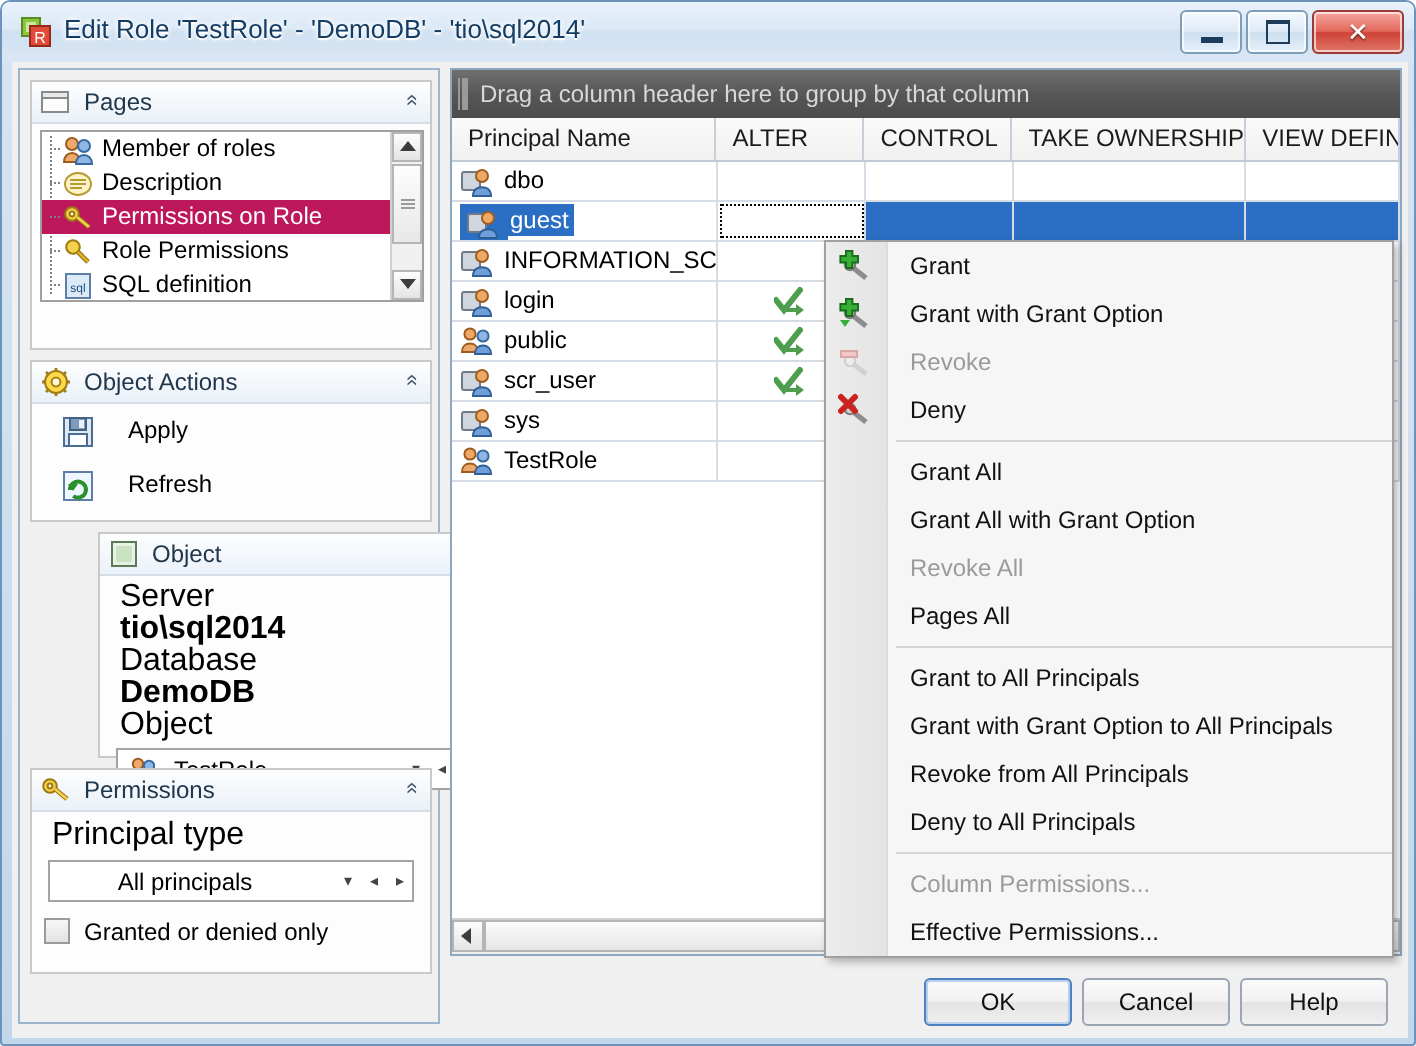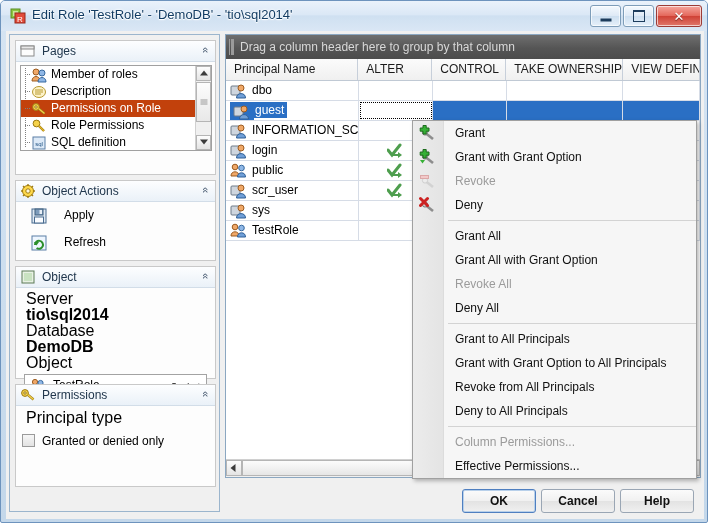--- a/index.html
+++ b/index.html
@@ -65,21 +65,21 @@
   .grp-head .ghtext{position:absolute;left:26px;top:3px;font-size:12px;color:#21374d;}
   .grp-head .chev{position:absolute;right:6px;top:3px;font-size:11px;color:#41546b;}
 
   
   .tree{
     position:absolute;left:4px;top:24px;width:192px;height:86px;
     background:#fff;border:1px solid #a0a0a0;box-sizing:border-box;overflow:hidden;
   }
   .tnode{position:relative;height:17px;line-height:17px;padding-left:30px;font-size:12px;white-space:nowrap;}
   .tnode .ti{position:absolute;left:10px;top:1px;width:16px;height:16px;}
-  .tnode.sel{background:#c2410c;color:#fff;}
+  .tnode.sel{background:#be185d;color:#fff;}
   .tdots{position:absolute;left:4px;top:0;width:1px;height:100%;
          background-image:linear-gradient(#808080 50%,transparent 0);background-size:1px 2px;}
   .tdash{position:absolute;left:4px;top:8px;width:6px;height:1px;
          background-image:linear-gradient(90deg,#808080 50%,transparent 0);background-size:2px 1px;}
   .tree-sb{position:absolute;right:0;top:0;width:15px;height:100%;background:#f0f0f0;border-left:1px solid #d0d0d0;}
   .sb-arrow{position:absolute;left:0;width:15px;height:15px;
     background:linear-gradient(180deg,#fdfdfd,#e4e4e4);border:1px solid #b5b5b5;box-sizing:border-box;}
   .sb-arrow.up{top:0;} .sb-arrow.dn{bottom:0;}
   .sb-arrow i{position:absolute;left:50%;top:50%;transform:translate(-50%,-50%);
     border-left:4px solid transparent;border-right:4px solid transparent;}
@@ -170,21 +170,21 @@
   .mi.dis{color:#9b9b9b;}
   .mi .mii{position:absolute;left:6px;top:3px;width:18px;height:18px;}
   .msep{height:1px;background:#d3d3d3;margin:3px 0 3px 35px;}
 
   
   .footer{position:absolute;left:0;bottom:0;right:0;height:38px;}
   .btn{
     position:absolute;top:8px;width:74px;height:24px;font-size:12px;
     border:1px solid #9aa6b4;border-radius:3px;box-sizing:border-box;
     background:linear-gradient(180deg,#fbfbfb 0%,#f1f1f1 48%,#e3e3e3 52%,#f0f0f0 100%);
-    display:flex;align-items:center;justify-content:center;color:#111;font-weight:bold;
+    display:flex;align-items:center;justify-content:center;color:#111;
   }
   .btn.def{border:1px solid #4f7fc0;box-shadow:0 0 0 1px #b8d0ea inset;}
 
   svg{display:block;}
 </style>
 </head>
 <body>
 
 <div id="app">
   <div class="win-frame">
@@ -339,21 +339,21 @@
                   <rect x="2" y="2" width="14" height="14" fill="#eef6ff" stroke="#5b7fa6"></rect>
                   <path d="M5 11a4 4 0 1 1 1.6 3" stroke="#2c8f2c" stroke-width="2" fill="none"></path>
                   <path d="M4 8l2.5 3.5L9 8z" fill="#2c8f2c"></path>
                 </svg>
               </span>
               <span class="al">Refresh</span>
             </div>
           </div>
         </div>
 
-        <div class="grp" style="top:231px;height:113px;">
+        <div class="grp" style="top:231px;height:113px;margin-left:34px;">
           <div class="grp-head">
             <span class="ghicon">
               <svg width="16" height="16" viewBox="0 0 16 16">
                 <rect x="2" y="2" width="12" height="12" fill="#e8f1e4" stroke="#5d7a57"></rect>
                 <rect x="4" y="4" width="8" height="8" fill="#c9e2c1"></rect>
               </svg>
             </span>
             <span class="ghtext">Object</span>
             <span class="chev" style="transform:rotate(90deg);display:inline-block;">«</span>
           </div>
@@ -390,20 +390,28 @@
                 <circle cx="5" cy="6" r="1.2" fill="#fffbe0" stroke="#9c7a14"></circle>
                 <path d="M7.5 7.5l6 5" stroke="#9c7a14" stroke-width="2.4" fill="none"></path>
                 <path d="M7.5 7.5l6 5" stroke="#f5d24a" stroke-width="1.2" fill="none"></path>
               </svg>
             </span>
             <span class="ghtext">Permissions</span>
             <span class="chev" style="transform:rotate(90deg);display:inline-block;">«</span>
           </div>
           <div style="position:absolute;top:25px;left:0;right:0;">
             <div class="obj-line">Principal type</div>
+            <div class="combo" style="margin:4px 8px 0 8px;">
+              <span class="cv mid">All principals</span>
+              <span class="cbtns">
+                <span>▾</span>
+                <span>◂</span>
+                <span>▸</span>
+              </span>
+            </div>
             <div class="chk-row" style="margin-top:6px;">
               <span class="chk-box"></span>
               <span>Granted or denied only</span>
             </div>
           </div>
         </div>
 
         <div class="splitter">
           <s></s>
             <s></s>
@@ -661,21 +669,21 @@
       <div class="mi">
         <span>Grant All</span>
       </div>
       <div class="mi">
         <span>Grant All with Grant Option</span>
       </div>
       <div class="mi dis">
         <span>Revoke All</span>
       </div>
       <div class="mi">
-        <span>Deny All</span>
+        <span>Pages All</span>
       </div>
 
       <div class="msep"></div>
 
       <div class="mi">
         <span>Grant to All Principals</span>
       </div>
       <div class="mi">
         <span>Grant with Grant Option to All Principals</span>
       </div>

